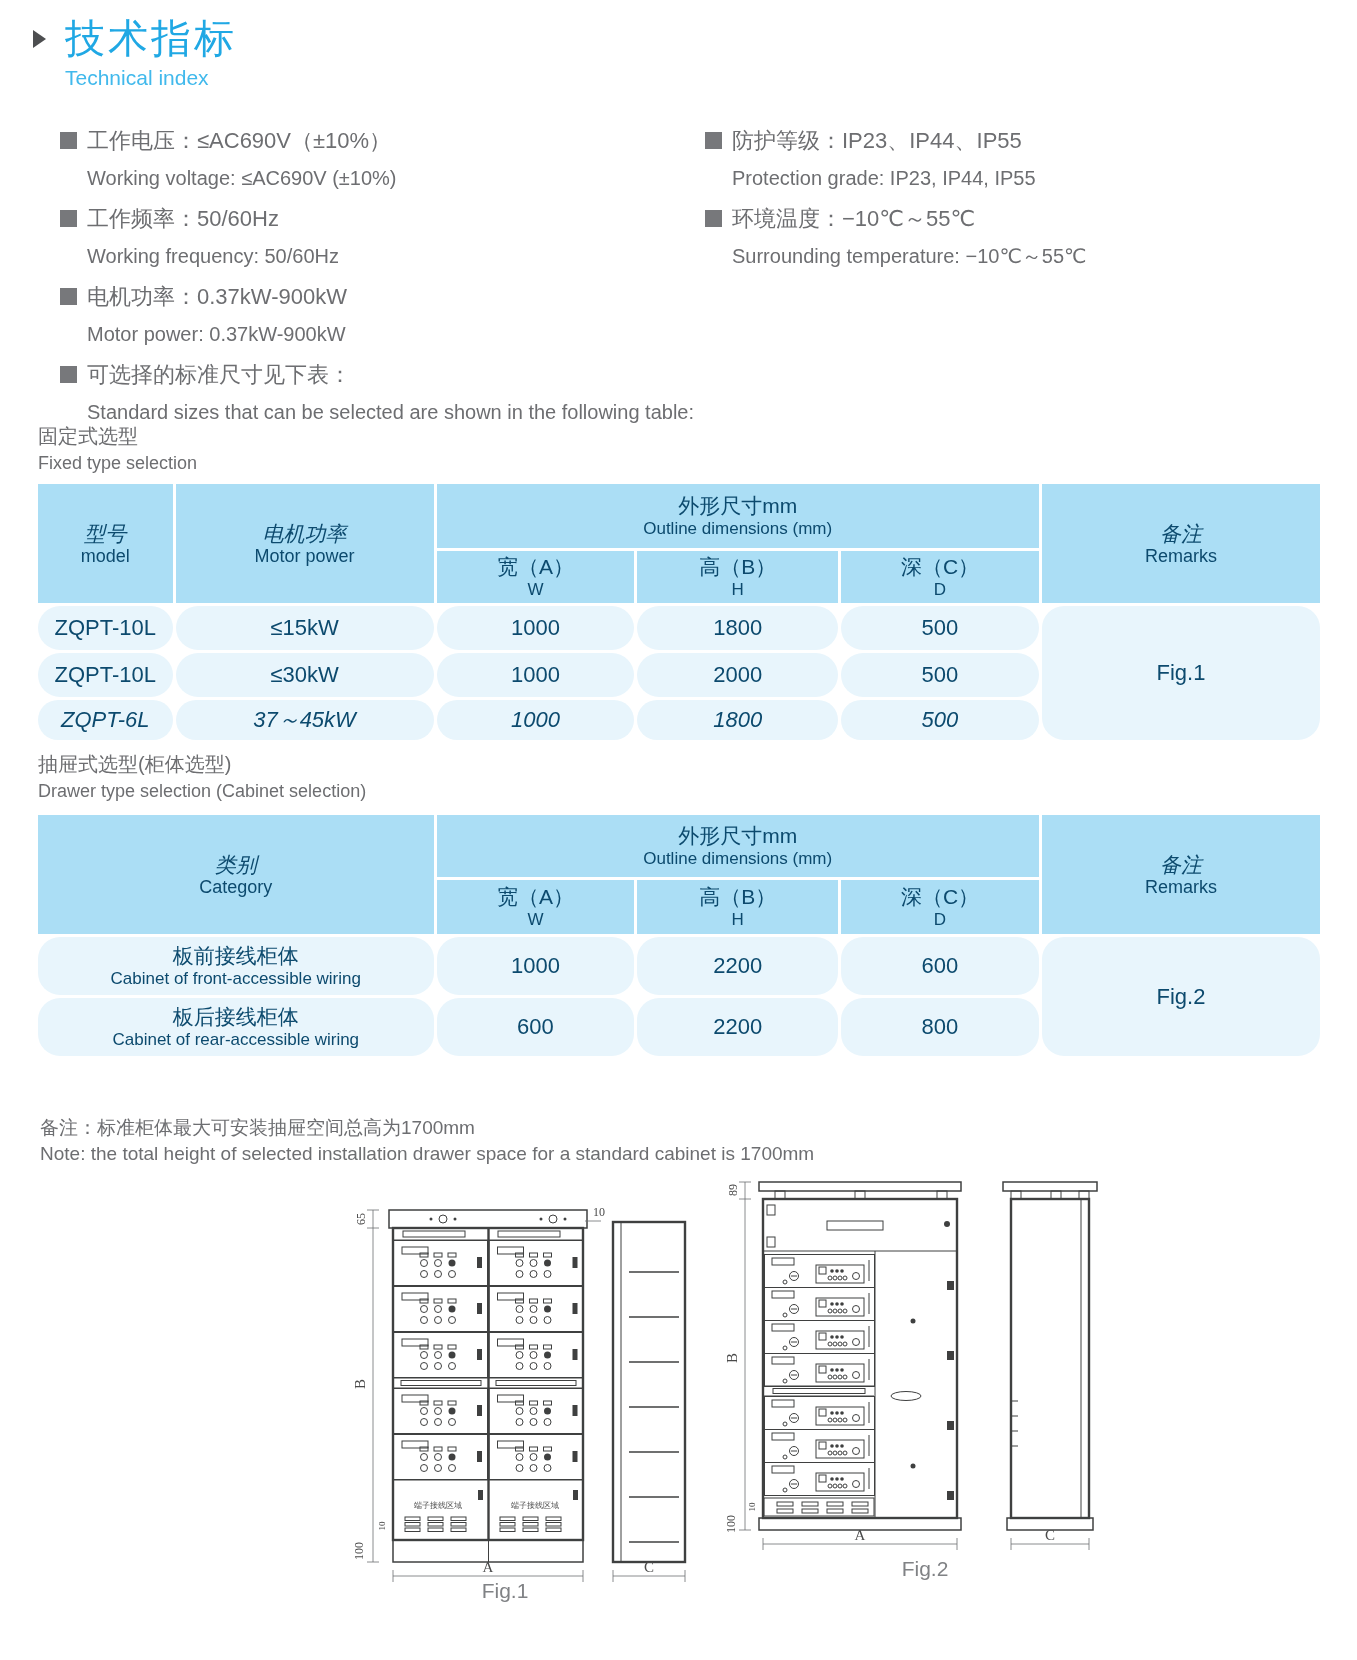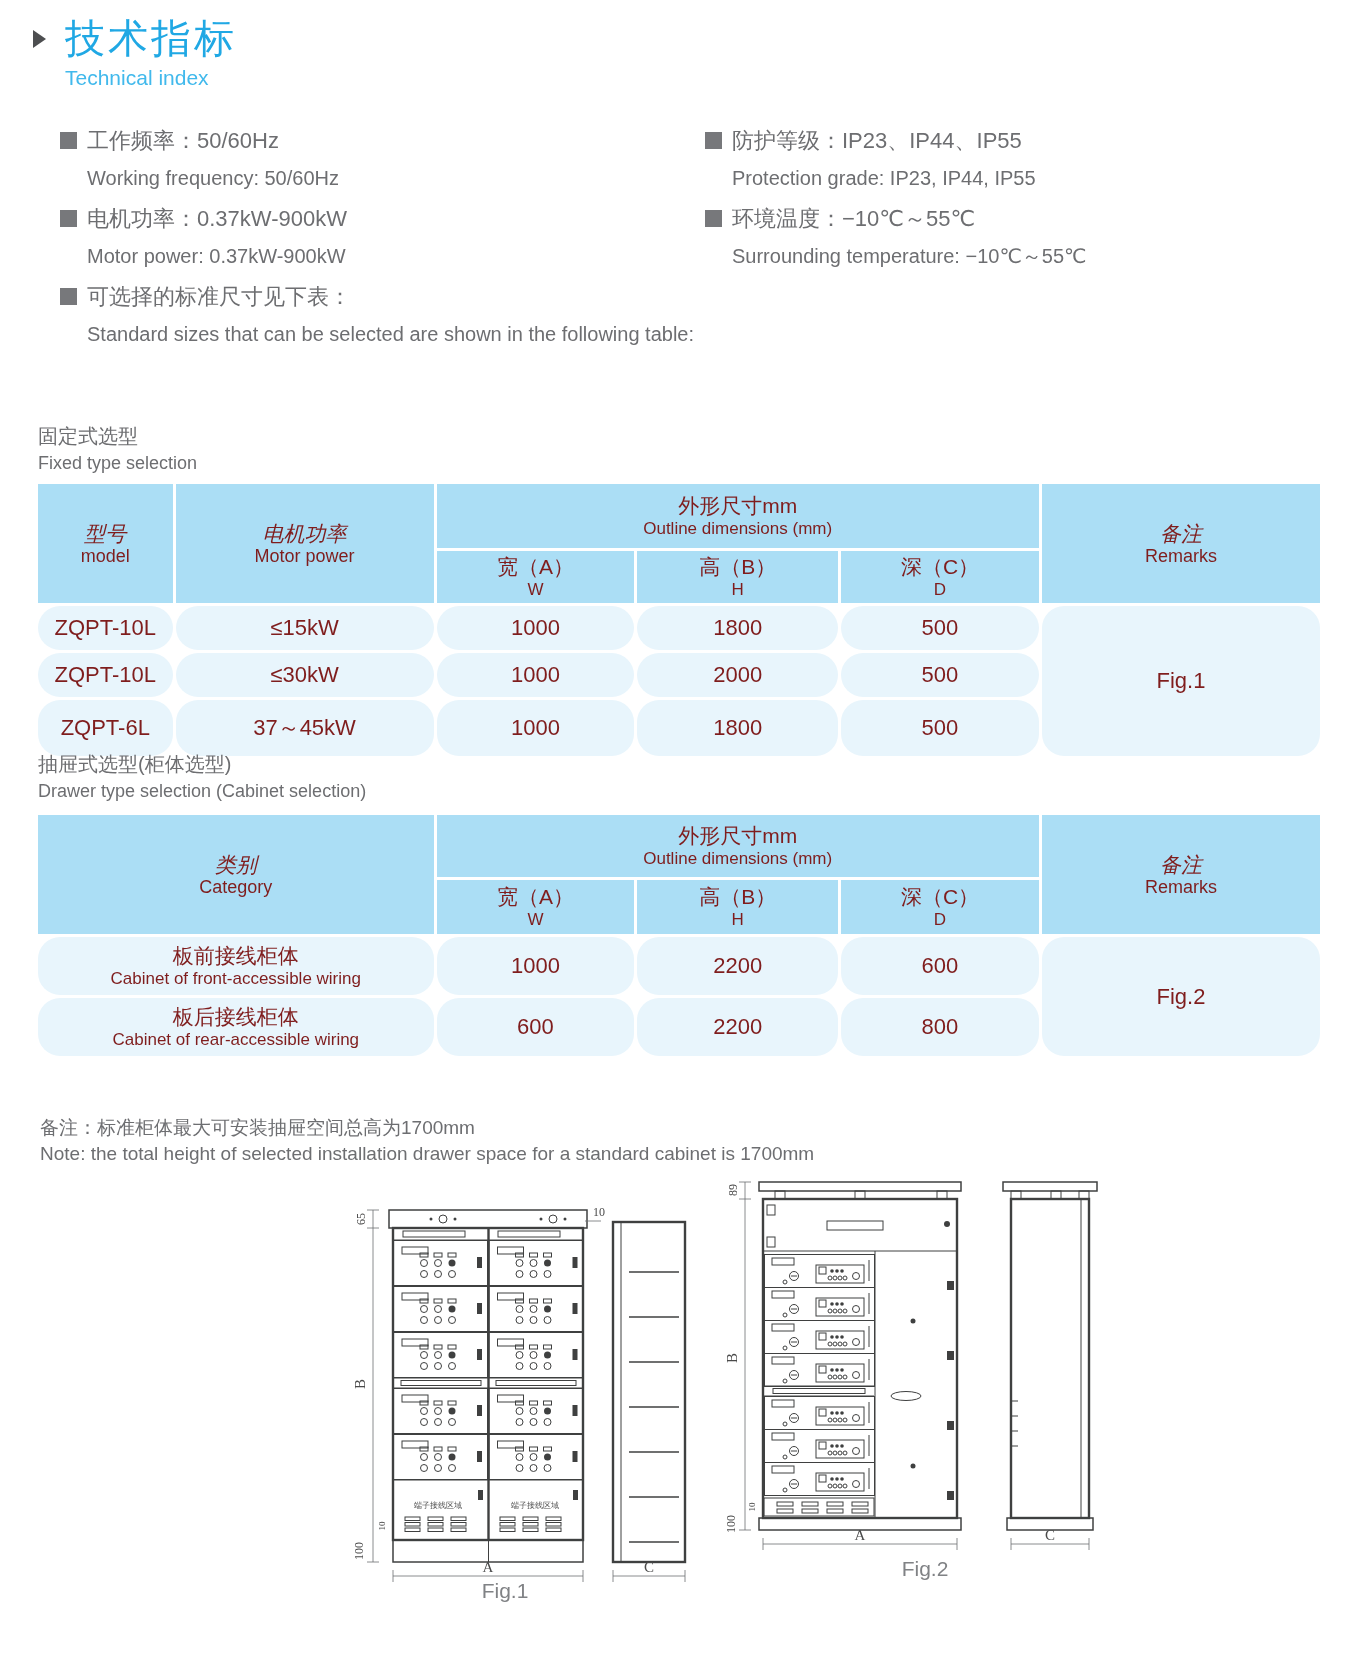--- a/index.html
+++ b/index.html
@@ -26,21 +26,21 @@
   .spec .sq { display:inline-block; width:17px; height:17px; background:#77787b;
     margin-right:10px; vertical-align:-1px; }
   .spec .en { font-size:20px; line-height:24px; margin-top:12px; margin-left:27px; white-space:nowrap; }
   
   .tlabel { position:absolute; left:38px; }
   .tlabel .cn { font-size:20px; line-height:24px; }
   .tlabel .en { font-size:18px; line-height:22px; margin-top:4px; }
   
   table.spec-table { position:absolute; left:35px; border-collapse:separate; border-spacing:3px;
     table-layout:fixed; width:1288px; }
-  table.spec-table td { text-align:center; vertical-align:middle; color:#7f1d1d; }
+  table.spec-table td { text-align:center; vertical-align:middle; color:#0c4a6e; }
   td.th { background:#abdef5; }
   td.row { background:#e8f5fc;border-radius:22px; }
   .hcn { font-size:21px; line-height:25px; }
   .hen { font-size:17px; line-height:21px; }
   .cellv { font-size:22px; }
   .cell2 .hcn { font-size:21px;font-style:italic; }
   .cell2 .hen { font-size:18px; }
   
   .note { position:absolute; left:40px; }
   .note .cn { font-size:19px; line-height:24px; }
@@ -60,20 +60,24 @@
 
 <div id="page">
 
   <div class="hdr">
     <span class="tri"></span>
     <h1>技术指标</h1>
     <div class="sub">Technical index</div>
   </div>
 
   <div class="spec-col left">
+    <div class="spec">
+      <div class="cn"><span class="sq"></span><span>工作电压：≤AC690V（±10%）</span></div>
+      <div class="en">Working voltage: ≤AC690V (±10%)</div>
+    </div>
     <div class="spec">
       <div class="cn"><span class="sq"></span><span>工作频率：50/60Hz</span></div>
       <div class="en">Working frequency: 50/60Hz</div>
     </div>
     <div class="spec">
       <div class="cn"><span class="sq"></span><span>电机功率：0.37kW-900kW</span></div>
       <div class="en">Motor power: 0.37kW-900kW</div>
     </div>
     <div class="spec gap">
       <div class="cn"><span class="sq"></span><span>可选择的标准尺寸见下表：</span></div>
@@ -147,21 +151,21 @@
       <td class="row cellv">500</td>
       <td class="row cellv" rowspan="3">Fig.1</td>
     </tr>
     <tr style="height:44px;">
       <td class="row cellv">ZQPT-10L</td>
       <td class="row cellv">≤30kW</td>
       <td class="row cellv">1000</td>
       <td class="row cellv">2000</td>
       <td class="row cellv">500</td>
     </tr>
-    <tr style="height:56px;">
+    <tr style="height:40px;font-style:italic;">
       <td class="row cellv">ZQPT-6L</td>
       <td class="row cellv">37～45kW</td>
       <td class="row cellv">1000</td>
       <td class="row cellv">1800</td>
       <td class="row cellv">500</td>
     </tr>
   </tbody>
     </table>
 
   <div class="tlabel" style="top:752px;">

